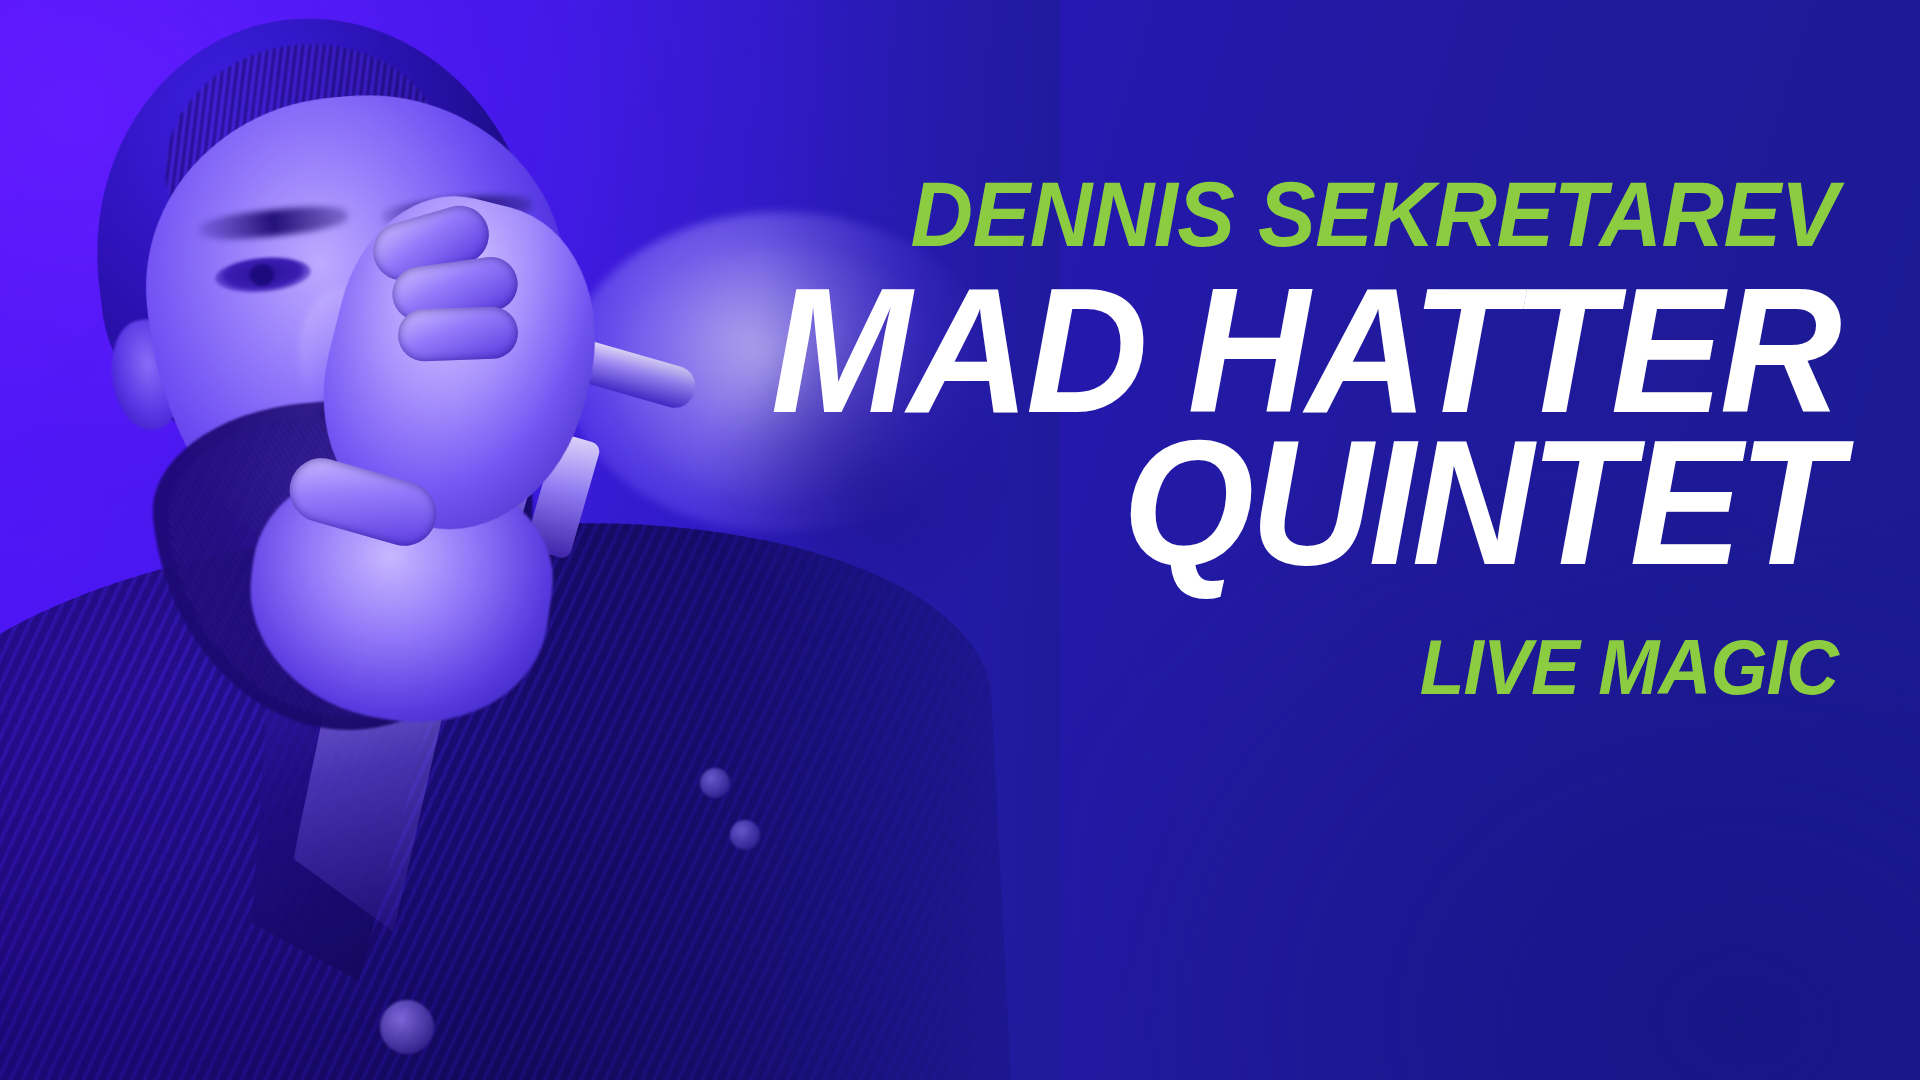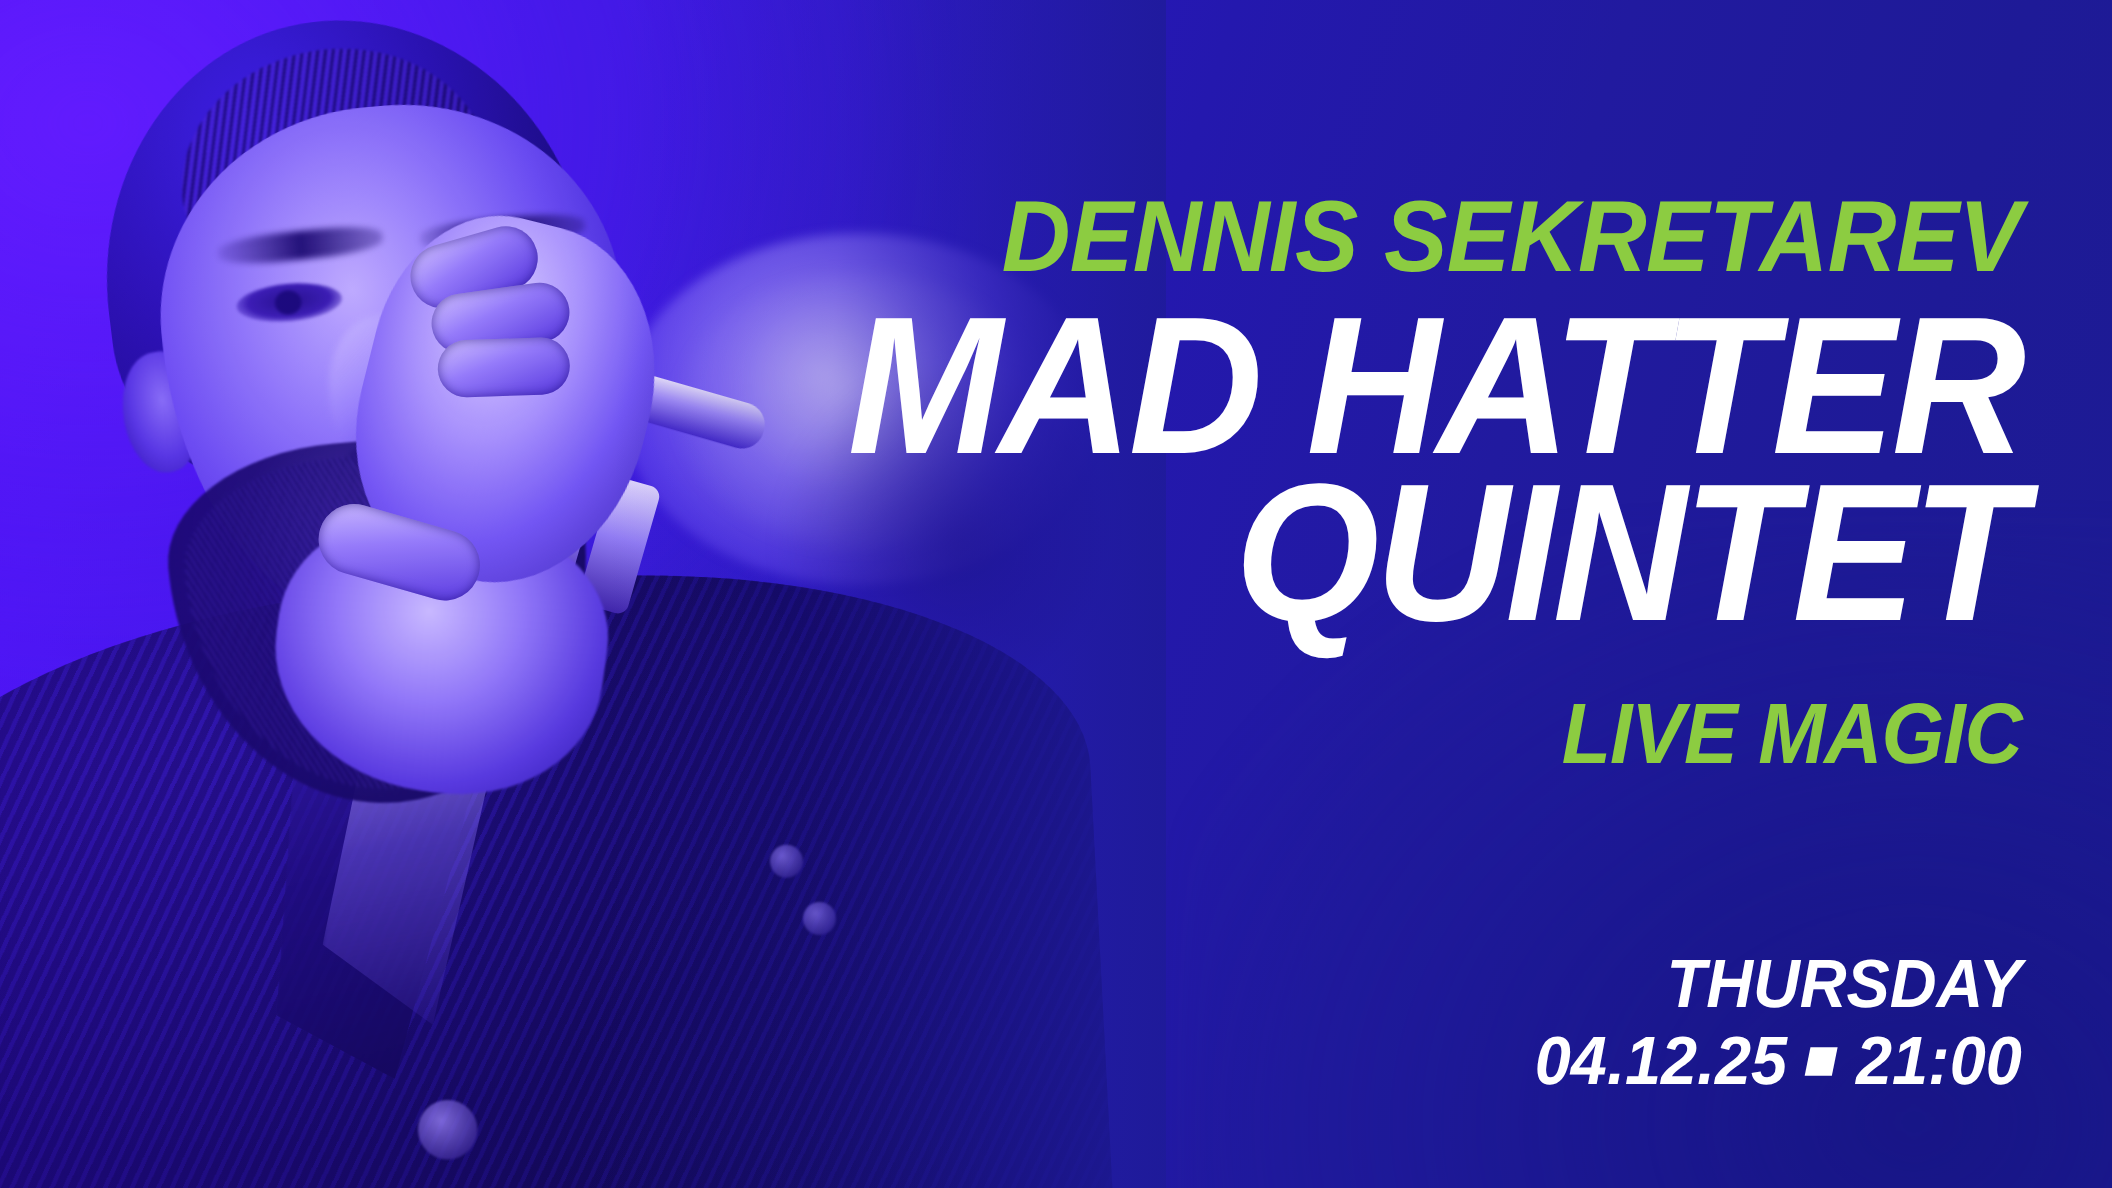--- a/index.html
+++ b/index.html
@@ -473,22 +473,14 @@
   <div class="type-block">
     <h2 class="artist-name">DENNIS SEKRETAREV</h2>
 
     <h1 class="title-line title-1">MAD HATTER</h1>
 
     <h1 class="title-line title-2">QUINTET</h1>
 
     <p class="tagline">LIVE MAGIC</p>
   </div>
 
-  <div class="date-block">
-    <p class="date-day">THURSDAY</p>
-    <p class="date-line">
-      <span>04.12.25</span>
-      <span class="sep-square"></span>
-      <span>21:00</span>
-    </p>
-  </div>
 
 </div>
 
 </body></html>

